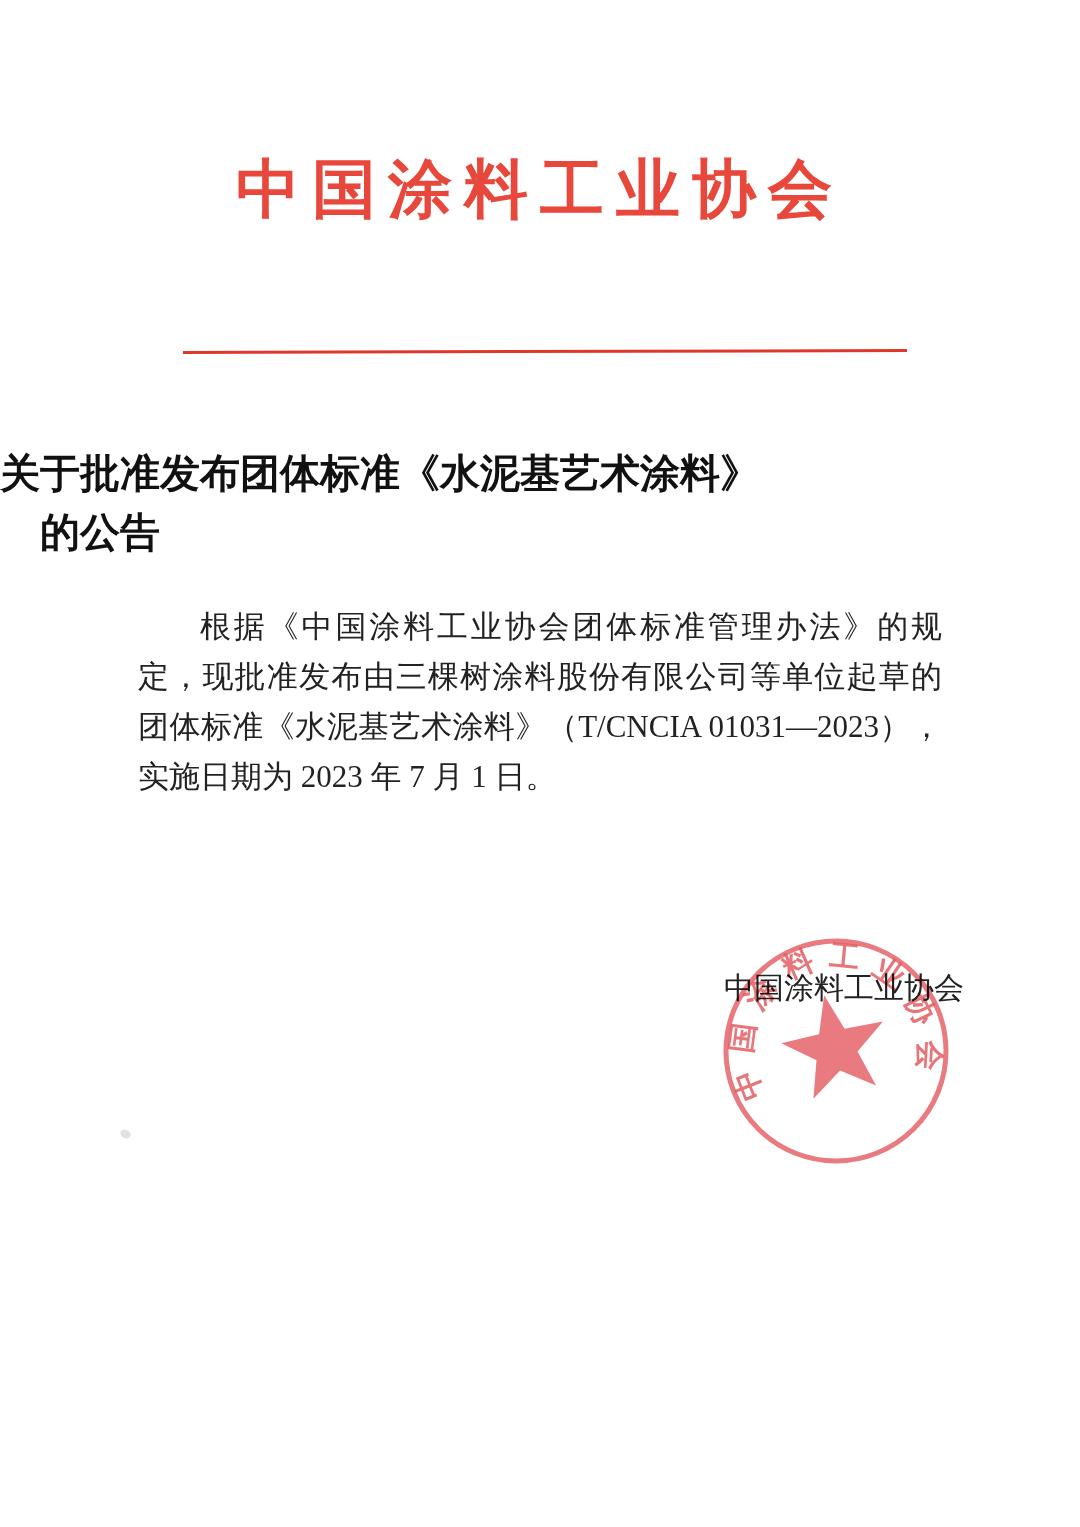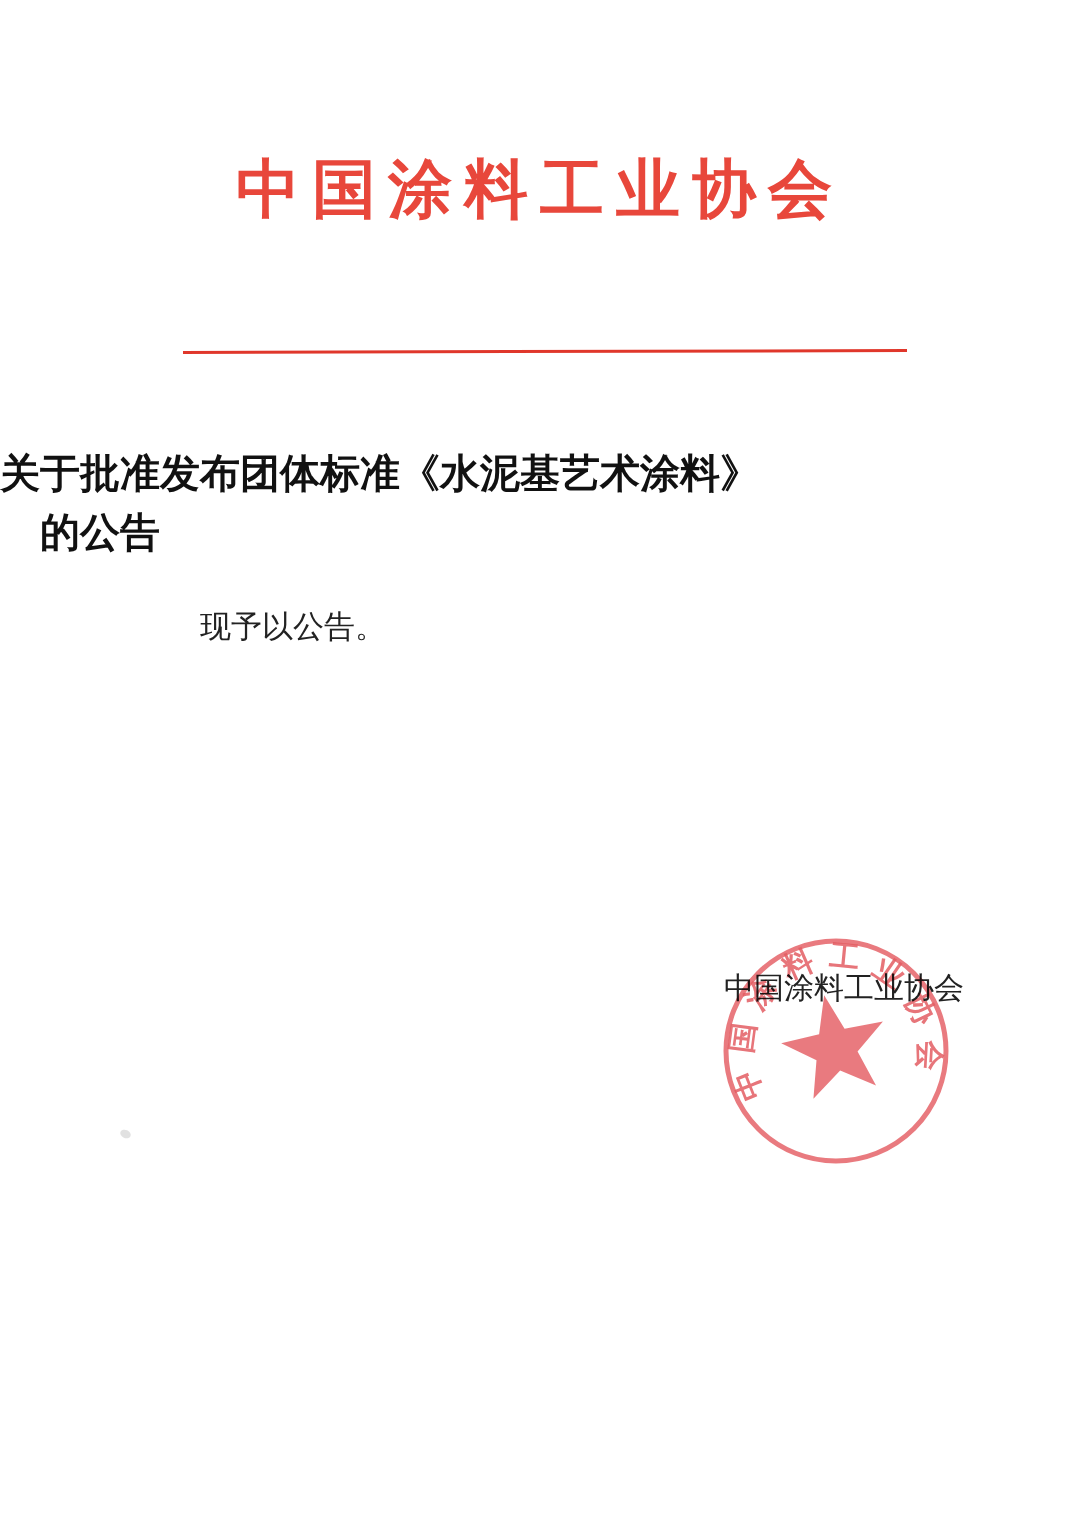--- a/index.html
+++ b/index.html
@@ -141,21 +141,21 @@
 
   <div class="org-header">中国涂料工业协会</div>
 
   <div class="red-rule"></div>
 
   <div class="doc-title-1">关于批准发布团体标准《水泥基艺术涂料》</div>
 
   <div class="doc-title-2">的公告</div>
 
   <div class="doc-body">
-    <p>现予以公告。</p>
+    <p>根据《中国涂料工业协会团体标准管理办法》的规定，现批准发布由三棵树涂料股份有限公司等单位起草的团体标准《水泥基艺术涂料》（T/CNCIA 01031—2023），实施日期为 2023 年 7 月 1 日。</p>
   </div>
 
   <div class="sig-org">中国涂料工业协会</div>
 
 
   <svg class="seal" viewBox="0 0 240 240">
     <circle class="ring" cx="120" cy="118" r="110"></circle>
     <path class="star" d="M120,61 L133,98 L172,99 L141,123 L152,160 L120,138 L88,160 L99,123 L68,99 L107,98 Z" transform="rotate(-12 120 118)"></path>
     <defs>
       <path id="seal-arc" d="M44,153 A84,84 0 1 1 196,153" fill="none"></path>

